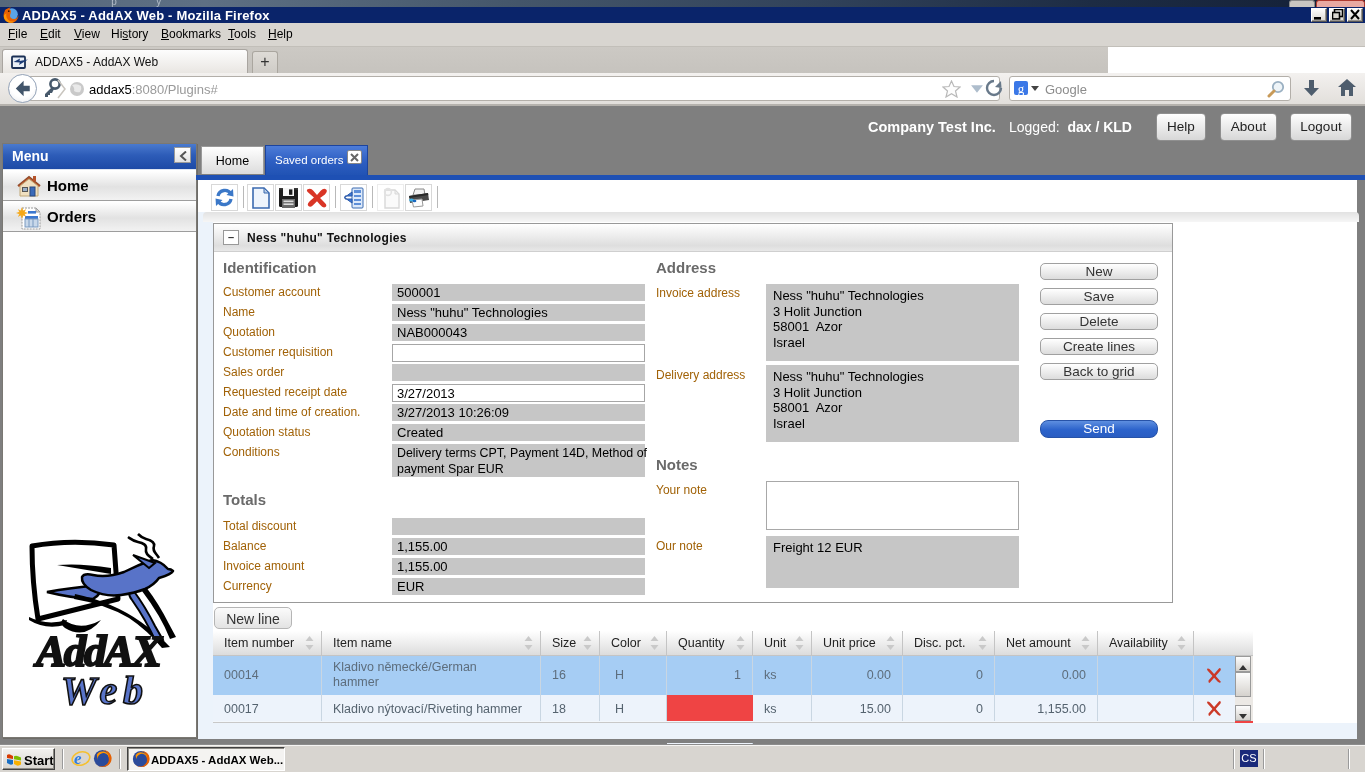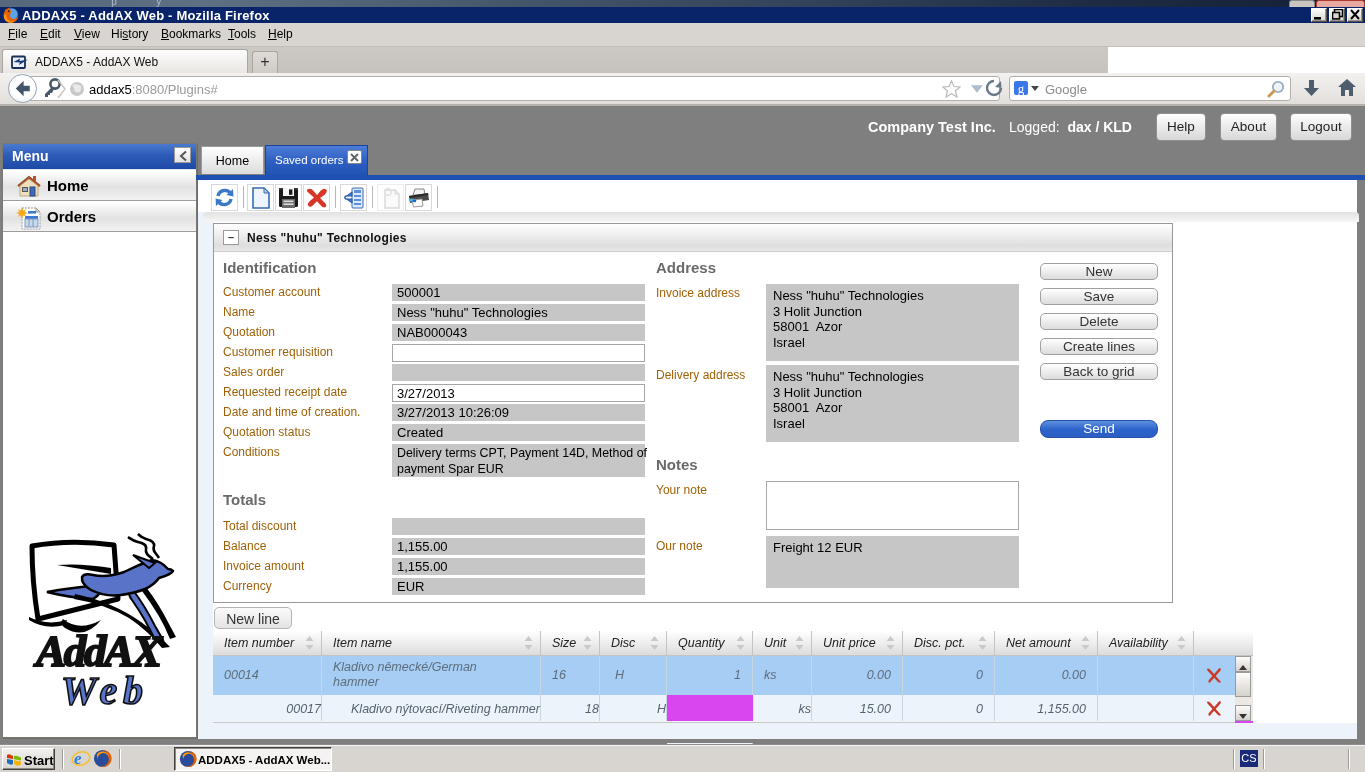--- a/index.html
+++ b/index.html
@@ -70,27 +70,27 @@
 .shead { position:absolute; font-size:15px; font-weight:bold; color:#6a6a6a; }
 .flabel { position:absolute; font-size:12px; color:#a16207; }
 .gfield { position:absolute; left:178px; width:253px; height:17px; background:#c6c6c6; font-size:13px; color:#000; padding:1px 0 4px 5px; }
 .wfield { position:absolute; left:178px; width:253px; height:18px; background:#fff; border:1px solid #a6a6a6; font-size:13px; color:#000; padding:1px 0 0 4px; }
 .gta { position:absolute; left:552px; width:253px; background:#c6c6c6; font-size:13px; color:#000; padding:4px 0 0 7px; line-height:15.5px; }
 .fbtn { position:absolute; left:826px; width:118px; height:17px; background:linear-gradient(#ffffff,#dcdcdc); border:1px solid #a0a0a0; border-radius:5px; font-size:13.5px; color:#333; text-align:center; line-height:15px; }
 #sendbtn { position:absolute; left:826px; top:196px; width:118px; height:18px; background:linear-gradient(#5e8fe0,#2c63cb 55%,#2a5dc2); border:1px solid #2753a8; border-radius:8px; font-size:13.5px; color:#fff; text-align:center; line-height:16px; }
 
 
 #newline { position:absolute; left:214px; top:501px; width:78px; height:22px; background:linear-gradient(#fbfbfb,#e3e3e3); border:1px solid #b5b5b5; border-radius:5px; font-size:14px; color:#333; text-align:center; line-height:22px; }
-#grid { position:absolute; left:213px; top:525px; width:1040px; height:92px; background:#d946ef;font-style:italic; }
+#grid { position:absolute; left:213px; top:525px; width:1040px; height:92px; background:#ef4444; }
 .gh { position:absolute; top:0; height:25px; background:linear-gradient(#ffffff,#dcdcdc); border-right:1px solid #c4c4c4; border-bottom:1px solid #c4c4c4; font-size:12.5px; color:#222; }
 .gh .lbl { position:absolute; left:11px; top:5px; }
 .sortg { position:absolute; right:7px; top:4px; width:9px; height:16px; }
 .cell { position:absolute; font-size:12.5px; border-right:1px solid #c9d6e2; }
 .r1 { background:#a6cdf4; color:#5d6d7c; }
-.r2 { background:#edf3fb; color:#55636f;text-align:right; }
+.r2 { background:#edf3fb; color:#55636f; }
 </style>
 </head>
 <body>
 <div class="abs" id="sliver">
     <span style="position:absolute;left:90px;top:-4px;color:#c8d0da;font-size:10px;letter-spacing:18px;opacity:.8;">˙p˙y˙˙</span>
     <span style="position:absolute;left:300px;top:-4px;color:#aab4c0;font-size:10px;letter-spacing:30px;opacity:.6;">˙˙˙</span>
     <div class="btn1"></div>
     <div class="btn2"></div>
   </div>
 <div class="abs" id="titlebar">
@@ -371,21 +371,21 @@
         </svg>
       </div>
     <div class="gh" style="left:328px;width:59px">
         <span class="lbl">Size</span>
         <svg class="sortg" viewBox="0 0 9 16">
           <path d="M0.5 6 L8.5 6 L4.5 1z" fill="#c9c9c9"></path>
           <path d="M0.5 10 L8.5 10 L4.5 15z" fill="#c9c9c9"></path>
         </svg>
       </div>
     <div class="gh" style="left:387px;width:67px">
-        <span class="lbl">Disc</span>
+        <span class="lbl">Color</span>
         <svg class="sortg" viewBox="0 0 9 16">
           <path d="M0.5 6 L8.5 6 L4.5 1z" fill="#c9c9c9"></path>
           <path d="M0.5 10 L8.5 10 L4.5 15z" fill="#c9c9c9"></path>
         </svg>
       </div>
     <div class="gh" style="left:454px;width:86px">
         <span class="lbl">Quantity</span>
         <svg class="sortg" viewBox="0 0 9 16">
           <path d="M0.5 6 L8.5 6 L4.5 1z" fill="#c9c9c9"></path>
           <path d="M0.5 10 L8.5 10 L4.5 15z" fill="#c9c9c9"></path>
@@ -486,21 +486,21 @@
   <svg style="position:absolute;left:71px;top:4px" width="20" height="19" viewBox="0 0 20 19">
       <text x="3" y="15" font-size="17" font-weight="bold" font-style="italic" fill="#2f7de0" font-family="Liberation Serif">e</text>
       <ellipse cx="10" cy="9.5" rx="9" ry="6.5" fill="none" stroke="#f5c030" stroke-width="1.6" transform="rotate(-18 10 9.5)"></ellipse>
     </svg>
   <svg style="position:absolute;left:93px;top:4px" width="19" height="19" viewBox="0 0 20 20">
       <circle cx="10" cy="10" r="9" fill="#2a4a9a"></circle>
       <path d="M10 1 A9 9 0 1 1 2.5 14 A7 7 0 0 0 16 8 A7.5 7.5 0 0 0 10 1z" fill="#e66000"></path>
       <path d="M4 6 A7 7 0 0 1 17 9 A6 6 0 0 0 5 12z" fill="#ff9500"></path>
     </svg>
   <div style="position:absolute;left:119px;top:4px;width:2px;height:20px;background:#fff;border-left:1px solid #9a9a9a;"></div>
-  <div style="position:absolute;left:127px;top:2px;width:158px;height:24px;background:#f4f3f1;border:1px solid #404040;border-right-color:#fff;border-bottom-color:#fff;box-shadow:inset 1px 1px 0 #8c8a84;overflow:hidden;margin-left:47px;">
+  <div style="position:absolute;left:127px;top:2px;width:158px;height:24px;background:#f4f3f1;border:1px solid #404040;border-right-color:#fff;border-bottom-color:#fff;box-shadow:inset 1px 1px 0 #8c8a84;overflow:hidden;">
     <svg style="position:absolute;left:4px;top:2px" width="18" height="18" viewBox="0 0 20 20">
         <circle cx="10" cy="10" r="9" fill="#2a4a9a"></circle>
         <path d="M10 1 A9 9 0 1 1 2.5 14 A7 7 0 0 0 16 8 A7.5 7.5 0 0 0 10 1z" fill="#e66000"></path>
         <path d="M4 6 A7 7 0 0 1 17 9 A6 6 0 0 0 5 12z" fill="#ff9500"></path>
       </svg>
     <span style="position:absolute;left:23px;top:6px;font-weight:bold;font-size:11.5px;white-space:nowrap;">ADDAX5 - AddAX Web...</span>
   </div>
   <div style="position:absolute;left:1233px;top:4px;width:2px;height:20px;background:#fff;border-left:1px solid #9a9a9a;"></div>
   <div style="position:absolute;left:1240px;top:5px;width:18px;height:17px;background:#1a2a7a;color:#fff;font-size:11px;text-align:center;line-height:17px;">CS</div>
   <div style="position:absolute;left:1263px;top:4px;width:2px;height:20px;background:#fff;border-left:1px solid #9a9a9a;"></div>

